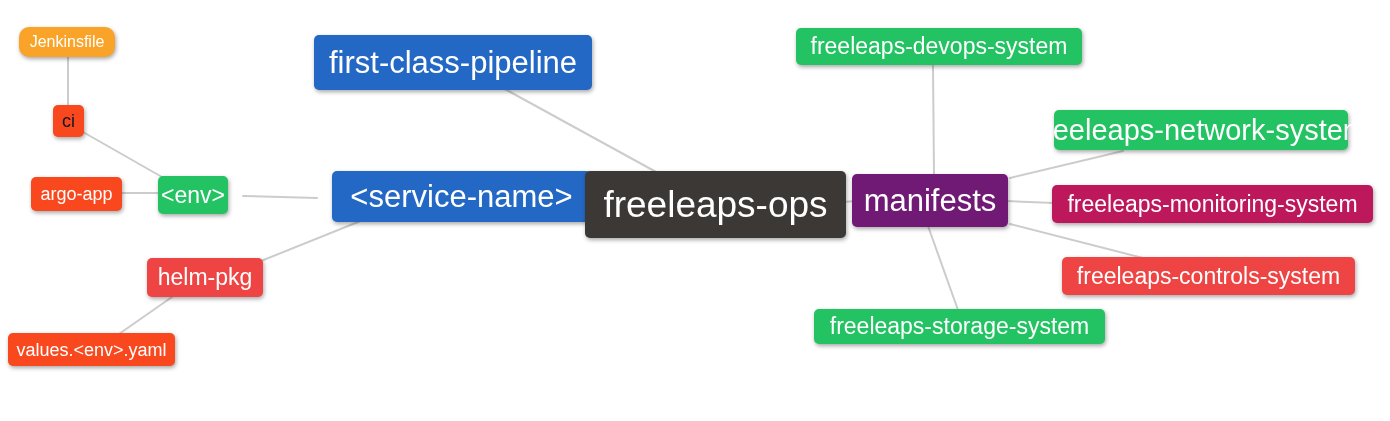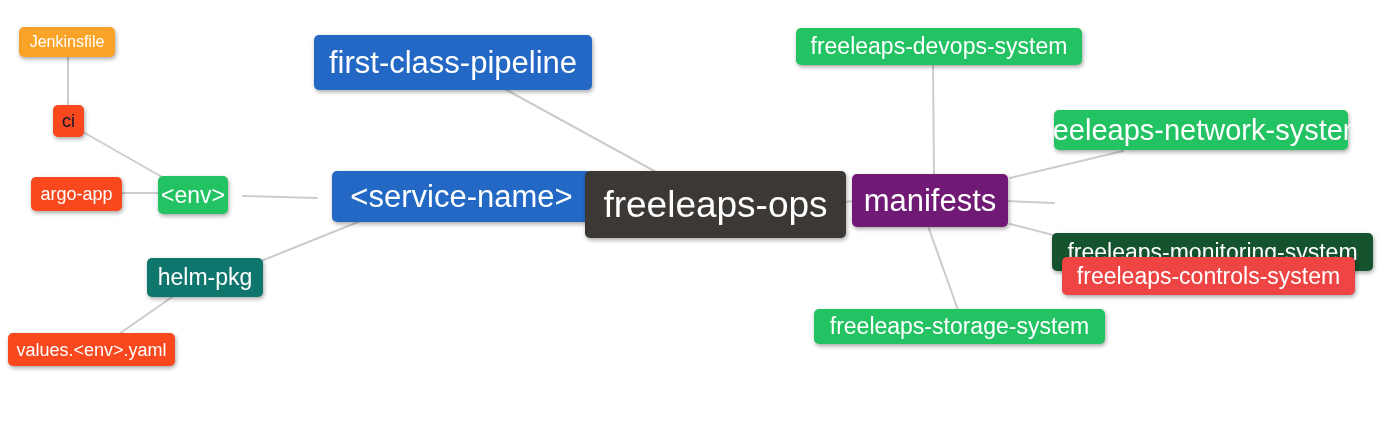--- a/index.html
+++ b/index.html
@@ -44,42 +44,42 @@
       <line x1="503" y1="88" x2="658" y2="173" stroke="#cccccc" stroke-width="2" stroke-linecap="round"></line>
       <line x1="565" y1="197" x2="590" y2="201" stroke="#cccccc" stroke-width="2" stroke-linecap="round"></line>
       <line x1="843" y1="202" x2="856" y2="201" stroke="#cccccc" stroke-width="2" stroke-linecap="round"></line>
       <line x1="933" y1="66" x2="934" y2="176" stroke="#cccccc" stroke-width="2" stroke-linecap="round"></line>
       <line x1="1010" y1="178" x2="1123" y2="151" stroke="#cccccc" stroke-width="2" stroke-linecap="round"></line>
       <line x1="1006" y1="201" x2="1054" y2="203" stroke="#cccccc" stroke-width="2" stroke-linecap="round"></line>
       <line x1="1010" y1="224" x2="1143" y2="258" stroke="#cccccc" stroke-width="2" stroke-linecap="round"></line>
       <line x1="928" y1="226" x2="958" y2="310" stroke="#cccccc" stroke-width="2" stroke-linecap="round"></line>
     </svg>
 
-  <div class="node" style="left: 19px; top: 27px; width: 96px; height: 30px; font-size: 16px; background: rgb(249, 164, 41); color: rgb(255, 255, 255);">Jenkinsfile</div>
+  <div class="node" style="left: 19px; top: 27px; width: 96px; height: 30px; font-size: 16px; background: rgb(249, 164, 41); color: rgb(255, 255, 255); border-radius: 10px;">Jenkinsfile</div>
 
   <div class="node" style="left: 53px; top: 105px; width: 31px; height: 32px; font-size: 18px; background: rgb(249, 72, 29); color: #0f172a;">ci</div>
 
   <div class="node" style="left: 31px; top: 177px; width: 91px; height: 34px; font-size: 18px; background: rgb(249, 72, 29); color: #ffffff;">argo-app</div>
 
   <div class="node" style="left: 158px; top: 176px; width: 70px; height: 38px; font-size: 23px; background: rgb(35, 195, 99); color: rgb(255, 255, 255);">&lt;env&gt;</div>
 
-  <div class="node" style="left: 147px; top: 258px; width: 116px; height: 39px; font-size: 23px; background: #0f766e; color: rgb(255, 255, 255);">helm-pkg</div>
+  <div class="node" style="left: 147px; top: 258px; width: 116px; height: 39px; font-size: 23px; background: #ef4444; color: rgb(255, 255, 255);">helm-pkg</div>
 
   <div class="node" style="left: 8px; top: 333px; width: 167px; height: 33px; font-size: 18px; background: rgb(249, 72, 29); color: rgb(255, 255, 255);">values.&lt;env&gt;.yaml</div>
 
   <div class="node" style="left: 314px; top: 35px; width: 278px; height: 55px; font-size: 31px; background: rgb(34, 104, 196); color: rgb(255, 255, 255);">first-class-pipeline</div>
 
   <div class="node" style="left: 332px; top: 171px; width: 259px; height: 51px; font-size: 31px; background: rgb(34, 104, 196); color: rgb(255, 255, 255);">&lt;service-name&gt;</div>
 
   <div class="node" style="left: 585px; top: 171px; width: 261px; height: 67px; font-size: 37px; background: rgb(59, 56, 53); color: rgb(255, 255, 255);">freeleaps-ops</div>
 
   <div class="node" style="left: 852px; top: 174px; width: 156px; height: 53px; font-size: 31px; background: #701a75; color: rgb(255, 255, 255);">manifests</div>
 
   <div class="node" style="left: 796px; top: 28px; width: 286px; height: 37px; font-size: 23px; background: rgb(35, 195, 99); color: rgb(255, 255, 255);">freeleaps-devops-system</div>
 
   <div class="node" style="left: 1054px; top: 110px; width: 294px; height: 40px; font-size: 29px; background: rgb(35, 195, 99); color: rgb(255, 255, 255);">freeleaps-network-system</div>
 
-  <div class="node" style="left: 1052px; top: 185px; width: 321px; height: 38px; font-size: 23px; background: #14532d; color: rgb(255, 255, 255); margin-top: 48px;">freeleaps-monitoring-system</div>
+  <div class="node" style="left: 1052px; top: 185px; width: 321px; height: 38px; font-size: 23px; background: #be185d; color: rgb(255, 255, 255);">freeleaps-monitoring-system</div>
 
   <div class="node" style="left: 1062px; top: 257px; width: 293px; height: 38px; font-size: 23px; background: #ef4444; color: rgb(255, 255, 255);">freeleaps-controls-system</div>
 
   <div class="node" style="left: 814px; top: 309px; width: 291px; height: 35px; font-size: 23px; background: rgb(35, 195, 99); color: rgb(255, 255, 255);">freeleaps-storage-system</div>
 </div>
 
 </body></html>

